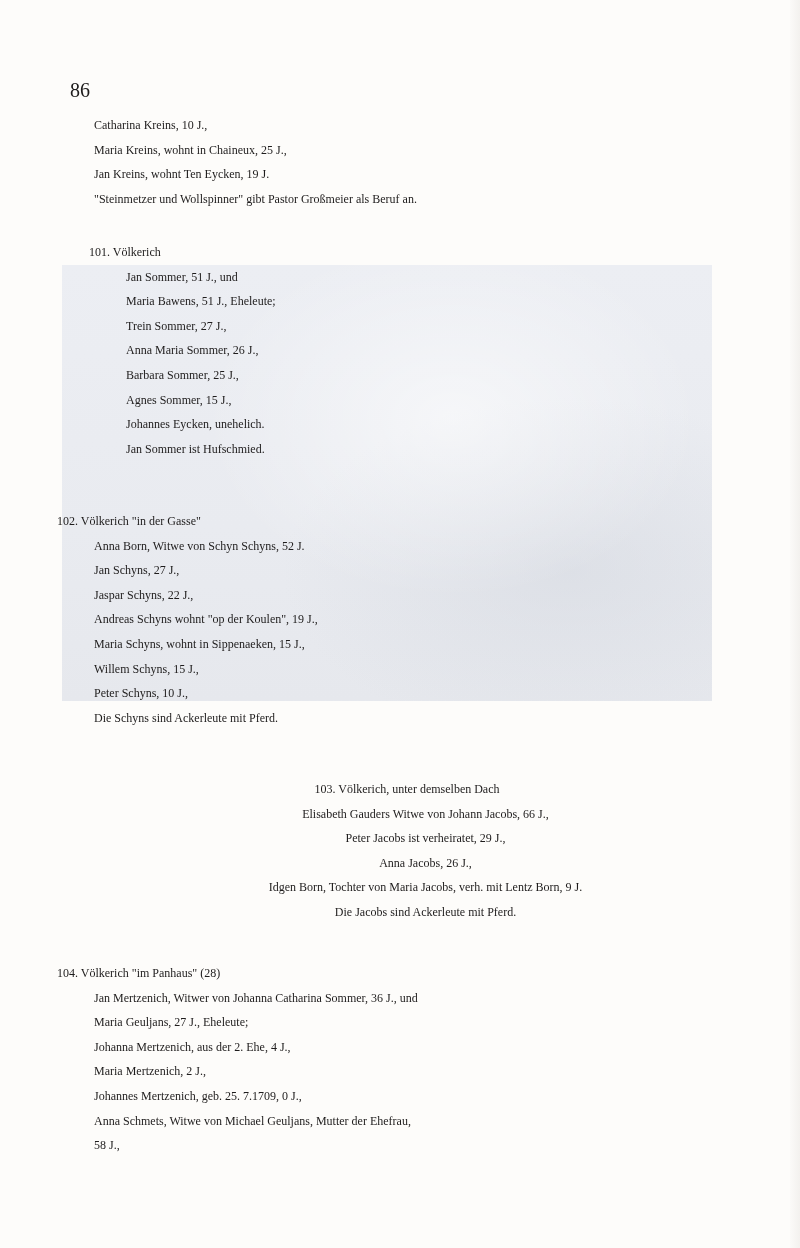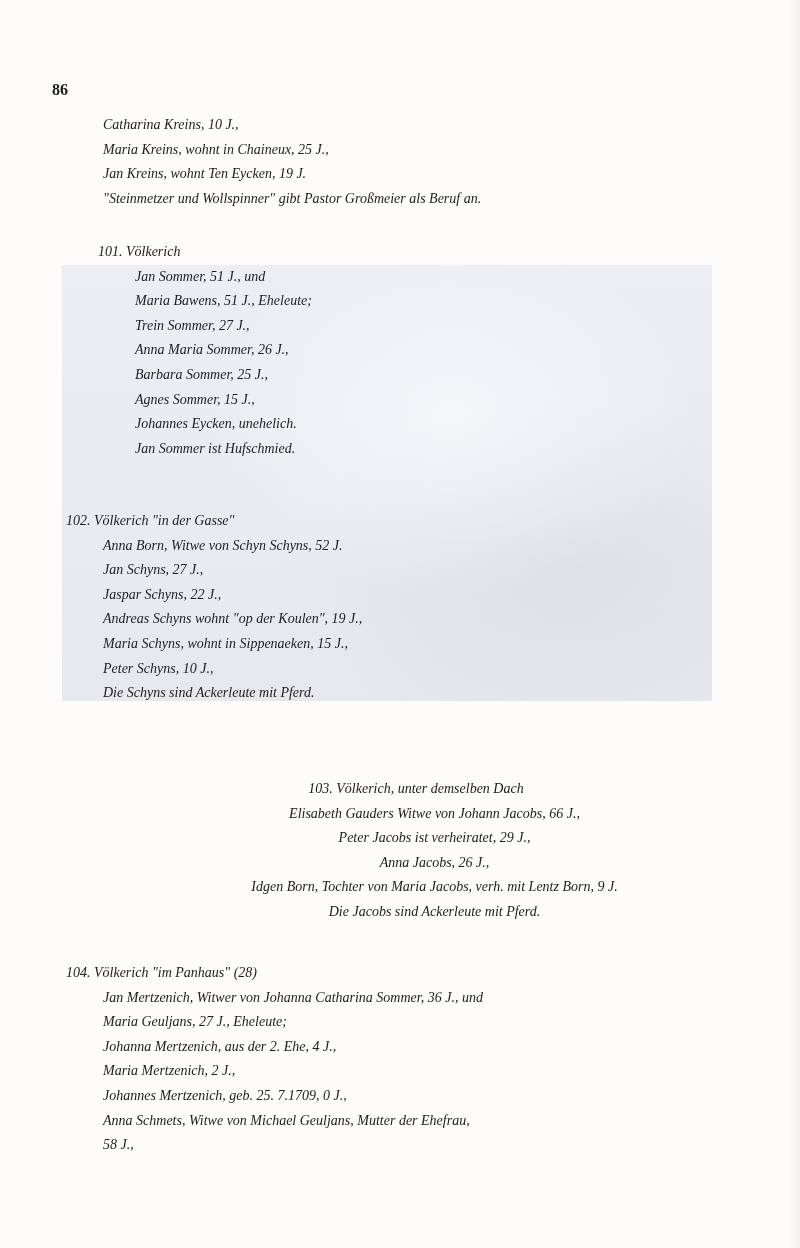--- a/index.html
+++ b/index.html
@@ -29,33 +29,31 @@
       top: 265px;
       width: 650px;
       height: 436px;
       background:
         radial-gradient(ellipse at 60% 35%, rgba(255,255,255,0.55) 0%, rgba(255,255,255,0) 45%),
         radial-gradient(ellipse at 78% 70%, rgba(210,214,222,0.5) 0%, rgba(210,214,222,0) 40%),
         linear-gradient(180deg, #eceef3 0%, #e9ebf0 60%, #e6e8ed 100%);
     }
     .page-number {
       position: absolute;
-      left: 52px;
+      left: 70px;
       top: 78px;
-      font-size: 16px;
+      font-size: 20px;
       line-height: 24px;
-      font-weight: bold;
     }
     .block {
       position: absolute;
-      left: 66px;
+      left: 57px;
       width: 700px;
-      font-size: 14px;
+      font-size: 12px;
       line-height: 24.6px;
-      font-style: italic;
     }
     .entry-heading {
       white-space: nowrap;
     }
     .entry-line {
       padding-left: 37px;
       white-space: nowrap;
     }
   </style>
 </head>
@@ -85,20 +83,21 @@
   <div class="entry-line">Jan Sommer ist Hufschmied.</div>
 </div>
 
 <div class="block" style="top:509px;">
   <div class="entry-heading">102. Völkerich "in der Gasse"</div>
   <div class="entry-line">Anna Born, Witwe von Schyn Schyns, 52 J.</div>
   <div class="entry-line">Jan Schyns, 27 J.,</div>
   <div class="entry-line">Jaspar Schyns, 22 J.,</div>
   <div class="entry-line">Andreas Schyns wohnt "op der Koulen", 19 J.,</div>
   <div class="entry-line">Maria Schyns, wohnt in Sippenaeken, 15 J.,</div>
+  <div class="entry-line">Willem Schyns, 15 J.,</div>
   <div class="entry-line">Peter Schyns, 10 J.,</div>
   <div class="entry-line">Die Schyns sind Ackerleute mit Pferd.</div>
 </div>
 
 <div class="block" style="top:777px;text-align:center;">
   <div class="entry-heading">103. Völkerich, unter demselben Dach</div>
   <div class="entry-line">Elisabeth Gauders Witwe von Johann Jacobs, 66 J.,</div>
   <div class="entry-line">Peter Jacobs ist verheiratet, 29 J.,</div>
   <div class="entry-line">Anna Jacobs, 26 J.,</div>
   <div class="entry-line">Idgen Born, Tochter von Maria Jacobs, verh. mit Lentz Born, 9 J.</div>

